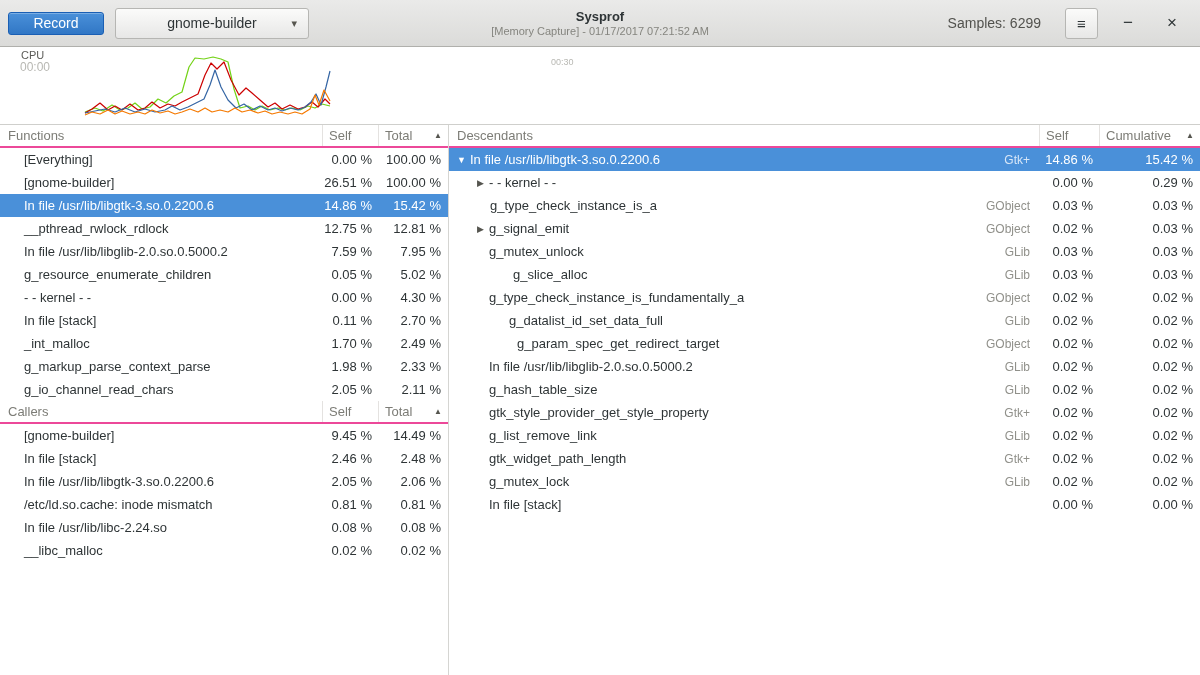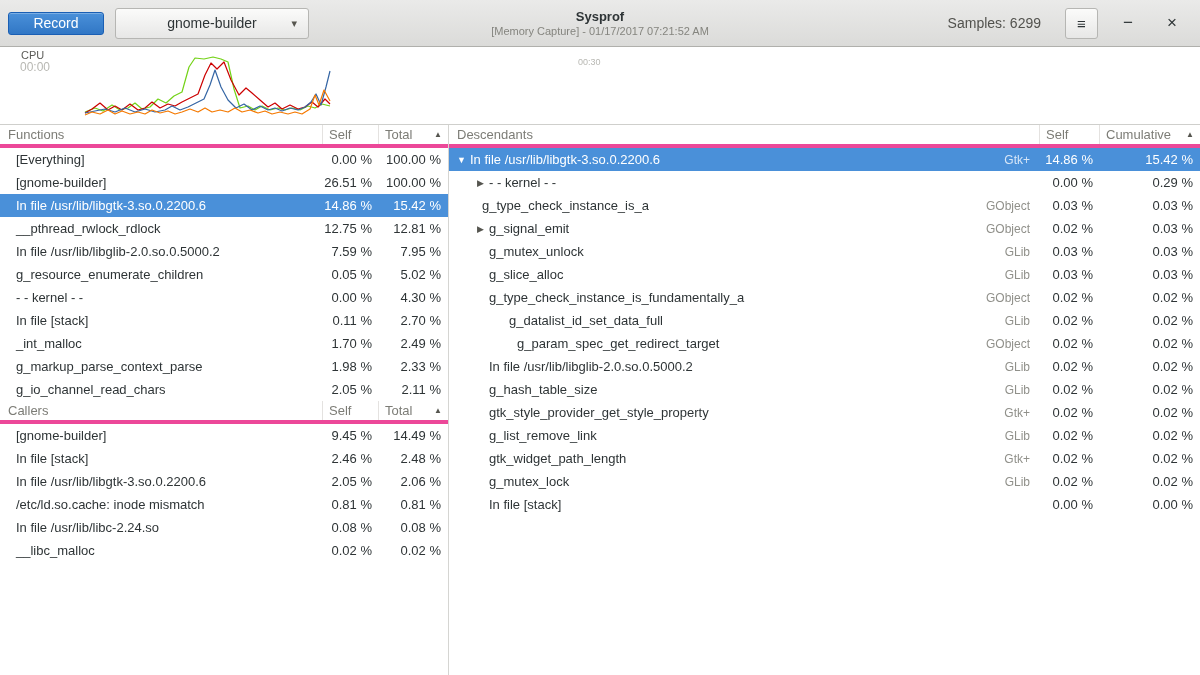--- a/index.html
+++ b/index.html
@@ -54,45 +54,45 @@
   .win-btn {
     width: 28px; height: 30px; margin-left: 16px;
     display: flex; align-items: center; justify-content: center;
     font-size: 17px; color: #2e3436; cursor: pointer;
   }
 
   
   .graph { position: relative; height: 78px; background: #fff; border-bottom: 1px solid #cfcfcc; }
   .graph .cpu-label { position: absolute; left: 21px; top: 2px; font-size: 11px; color: #5b5b57; }
   .graph .t0  { position: absolute; left: 20px;  top: 13px; font-size: 12px; color: #b8b8b3; }
-  .graph .t30 { position: absolute; left: 578px; top: 10px; font-size: 9px; color: #b8b8b3; }
+  .graph .t30 { position: absolute; left: 551px; top: 10px; font-size: 9px; color: #b8b8b3; }
   .graph svg { position: absolute; left: 0; top: 0; }
 
   
   .main { display: flex; height: 550px; }
   .pane-left  { width: 449px; flex: none; border-right: 1px solid #d5d5d2; }
   .pane-right { flex: 1; min-width: 0; }
 
   .thead {
     display: flex; height: 23px; background: #fff;
-    border-bottom: 4px solid #ec4899; color: #7c7c76; font-size: 13px;
+    border-bottom: 2px solid #ec4899; color: #7c7c76; font-size: 13px;
   }
   .thead .th { display: flex; align-items: center; border-right: 1px solid #e4e2e0; padding: 0 6px; flex: none; }
   .thead .th:last-child { border-right: none; }
   .thead .name { flex: 1 1 auto; padding-left: 8px; min-width: 0; }
   .thead .sorted { justify-content: space-between; }
   .sort-arrow { font-size: 8px; color: #55554f; margin-left: 4px; }
 
   .pane-left  .self-col  { width: 56px; }
   .pane-left  .total-col { width: 69px; }
   .pane-right .self-col  { width: 60px; }
   .pane-right .total-col { width: 100px; }
 
   .trow { display: flex; height: 23px; align-items: center; font-size: 13px; color: #2e3436; cursor: default; }
-  .trow .name { flex: 1 1 auto; min-width: 0; padding-left: 16px; display: flex; align-items: center; white-space: nowrap; overflow: hidden; }
+  .trow .name { flex: 1 1 auto; min-width: 0; padding-left: 24px; display: flex; align-items: center; white-space: nowrap; overflow: hidden; }
   .trow .num  { flex: none; text-align: right; padding-right: 7px; }
   .trow.selected { background: #4a90d9; color: #fff; }
 
   .expander { width: 17px; flex: none; font-size: 9px; color: #55554f; text-align: center; }
   .trow.selected .expander { color: #fff; }
   .lib { margin-left: auto; flex: none; padding: 0 10px 0 8px; font-size: 12px; color: #90908a; }
   .trow.selected .lib { color: #d7e6f7; }
 </style>
 </head>
 <body>
@@ -306,21 +306,21 @@
           <div class="trow">
             <div class="name" style="padding-left: 23px;">
               <span class="expander"></span>
               <span class="fn">g_mutex_unlock</span>
               <span class="lib">GLib</span>
             </div>
             <div class="num self-col">0.03 %</div>
             <div class="num total-col">0.03 %</div>
           </div>
           <div class="trow">
-            <div class="name" style="padding-left: 23px;">
+            <div class="name" style="padding-left: 23px; gap: 24px;">
               <span class="expander"></span>
               <span class="fn">g_slice_alloc</span>
               <span class="lib">GLib</span>
             </div>
             <div class="num self-col">0.03 %</div>
             <div class="num total-col">0.03 %</div>
           </div>
           <div class="trow">
             <div class="name" style="padding-left: 23px;">
               <span class="expander"></span>

